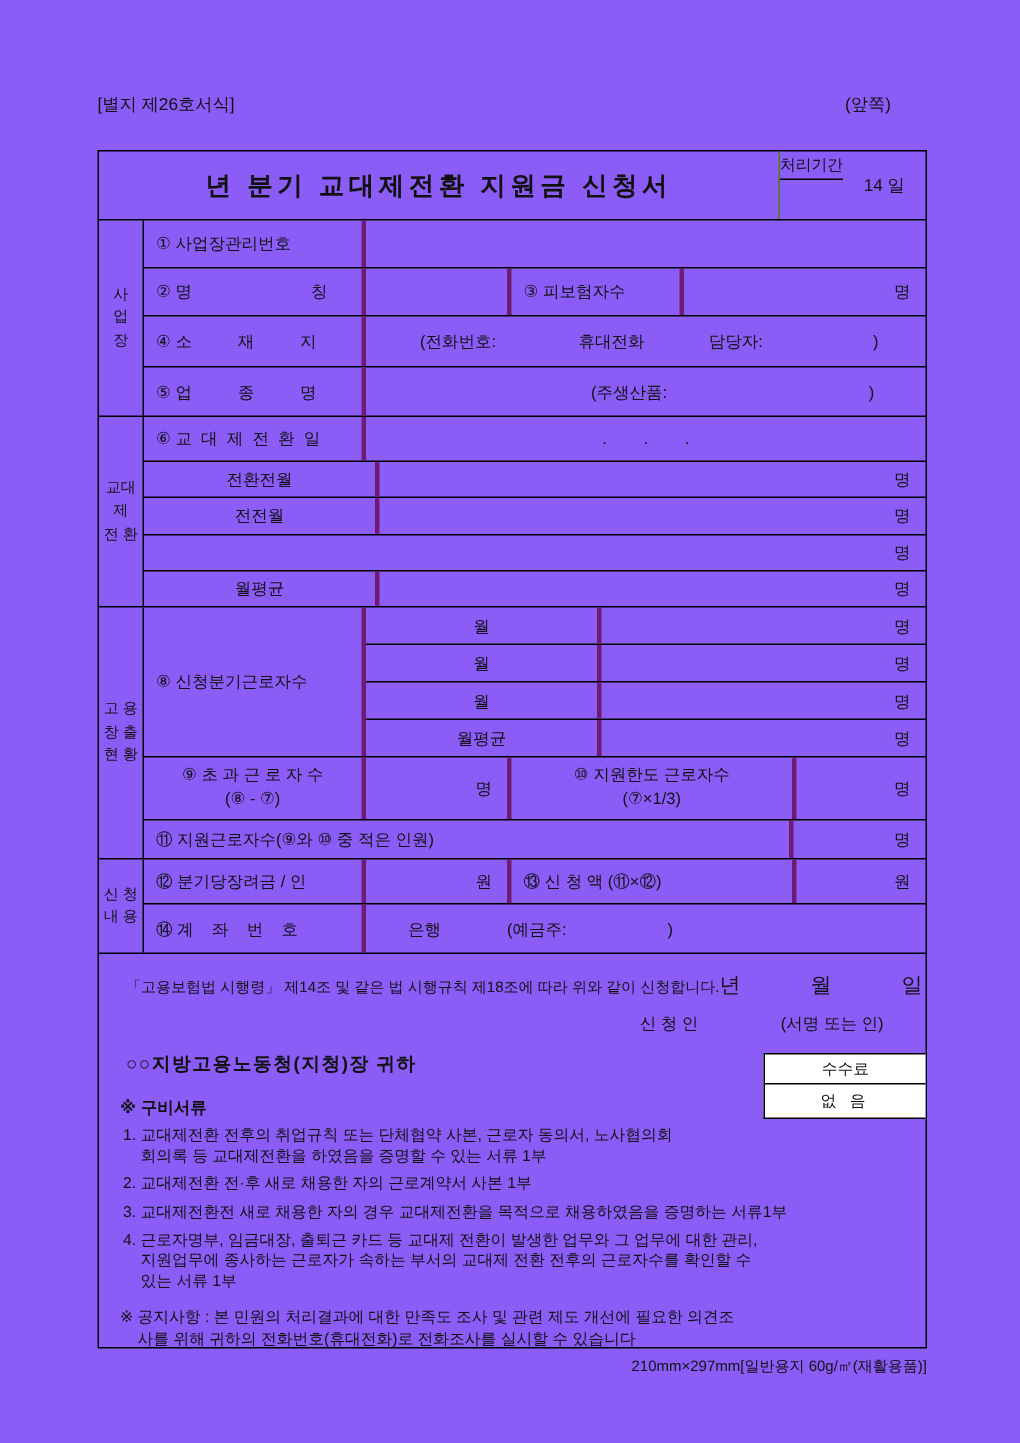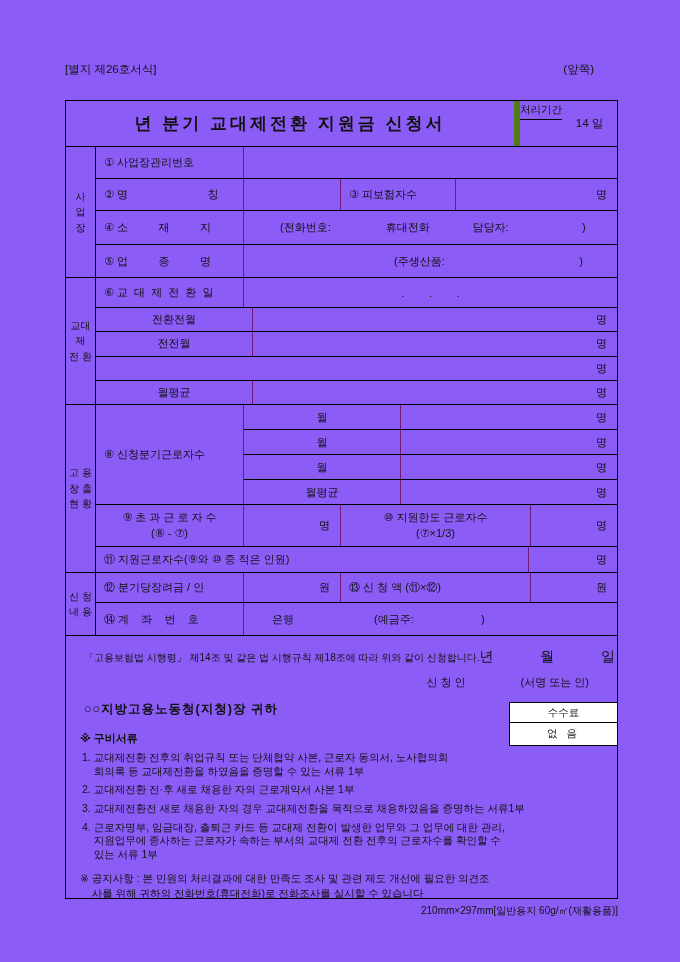--- a/index.html
+++ b/index.html
@@ -14,35 +14,35 @@
   .hdr { position: absolute; left: 65px; top: 62px; width: 553px;
          display: flex; justify-content: space-between; font-size: 11.5px; }
   .hdr .right { padding-right: 24px; }
 
   .box { position: absolute; left: 65px; top: 100px; width: 553px; height: 799px;
          border: 1.5px solid #000; display: flex; flex-direction: column; font-size: 11px; }
 
   
   .trow { display: flex; height: 46px; border-bottom: 1px solid #000; flex: none; }
   .title { flex: 1; display: flex; align-items: center; justify-content: center;
-           font-size: 17px; font-weight: bold; letter-spacing: 3px; border-right: 6px solid #4d7c0f; }
+           font-size: 17px; font-weight: bold; letter-spacing: 3px; border-right: 1px solid #4d7c0f; }
   .proc { width: 97px; display: flex; flex-direction: row; }
   .proc .pl { height: 19px; border-bottom: 1px solid #000; display: flex;
               align-items: center; justify-content: center; font-size: 10.5px; }
   .proc .pv { flex: 1; display: flex; align-items: center; justify-content: center; font-size: 11.5px; }
 
   
   .sec { display: flex; border-bottom: 1px solid #000; flex: none; }
   .vlab { width: 30px; border-right: 1px solid #000; display: flex; align-items: center;
           justify-content: center; text-align: center; white-space: pre-line;
           font-size: 10px; line-height: 1.55; }
   .sbody { flex: 1; display: flex; flex-direction: column; min-width: 0; }
   .frow { display: flex; border-bottom: 1px solid #000; flex: none; }
   .sbody > .frow:last-child { border-bottom: none; }
-  .cell { border-right: 1px solid #701a75; display: flex; align-items: center; min-width: 0; overflow: hidden; }
+  .cell { border-right: 3px solid #701a75; display: flex; align-items: center; min-width: 0; overflow: hidden; }
   .frow .cell:last-child { border-right: none; }
   .lab  { width: 148px; padding-left: 8px; white-space: pre; }
   .fill { flex: 1; }
   .unit { justify-content: flex-end; padding-right: 10px; }
   .sub  { width: 157px; justify-content: center; }
   .center { justify-content: center; text-align: center; white-space: pre-line; line-height: 1.4; }
   .pre { white-space: pre; }
 
   .subcol { flex: 1; display: flex; flex-direction: column; }
   .subrow { display: flex; flex: 1; border-bottom: 1px solid #000; }
@@ -195,21 +195,21 @@
         <div class="frow" style="height:30px">
           <div class="cell lab">⑫ 분기당장려금 / 인</div>
           <div class="cell unit" style="width:97px">원</div>
           <div class="cell" style="width:190px;padding-left:8px;white-space:pre">⑬ 신 청 액 (⑪×⑫)</div>
           <div class="cell fill unit">원</div>
         </div>
         <div class="frow" style="height:32px">
           <div class="cell lab">⑭ 계    좌    번    호</div>
           <div class="cell fill" style="padding-left:28px">
             <span class="pre">은행</span>
-            <span class="pre" style="margin-left:80px">(예금주:                      )</span>
+            <span class="pre" style="margin-left:44px">(예금주:                      )</span>
           </div>
         </div>
       </div>
     </div>
 
     <div class="lower">
       <div class="decl">
         <span class="stmt">「고용보험법 시행령」 제14조 및 같은 법 시행규칙 제18조에 따라 위와 같이 신청합니다.</span>
         <span class="dt">년            월            일</span>
       </div>

